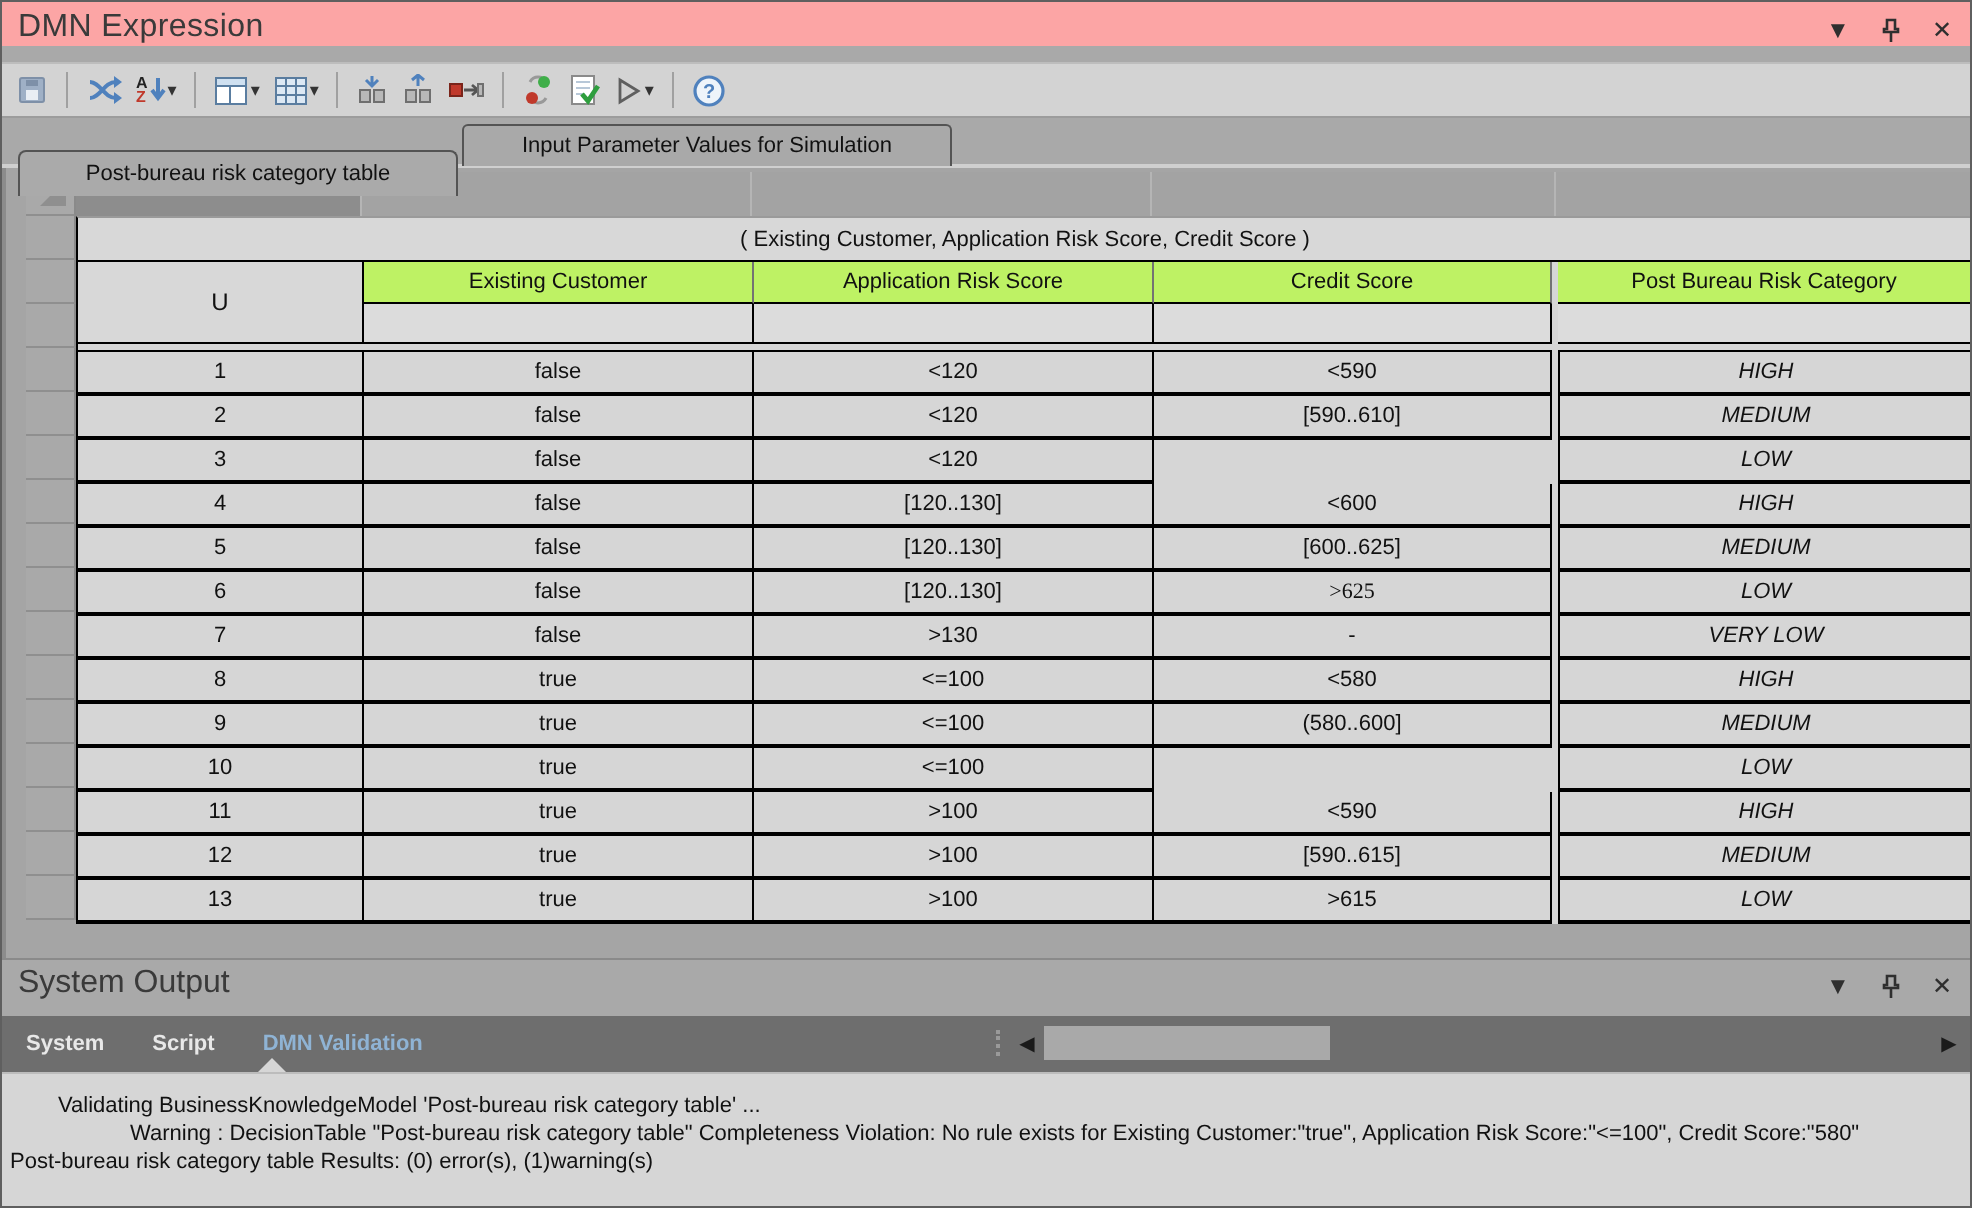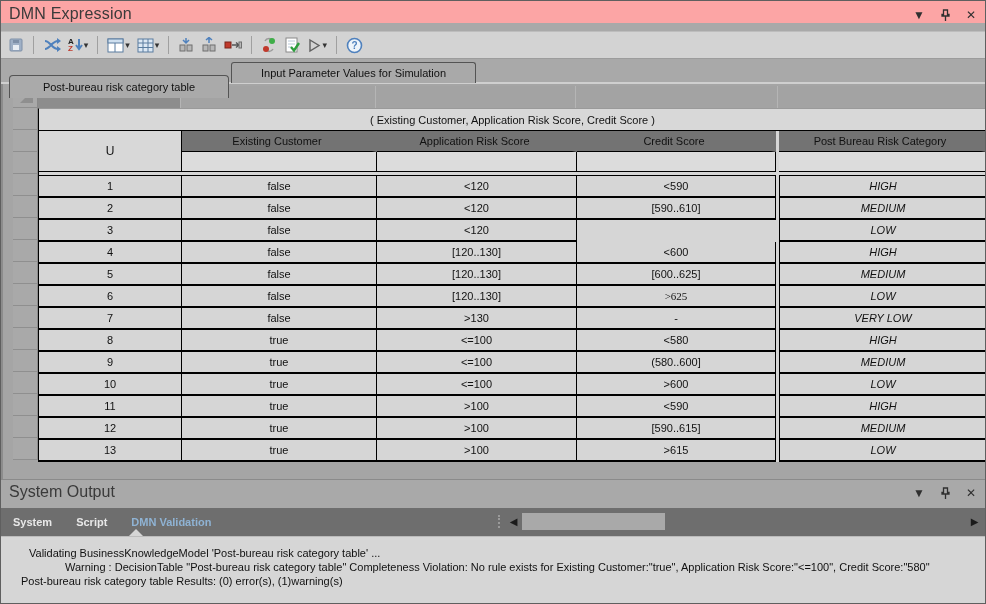--- a/index.html
+++ b/index.html
@@ -37,21 +37,21 @@
 
   .sheethead { position:absolute; left:35px; top:2px; height:22px; display:flex; }
   .sh-cell { height:22px; background:#a3a3a3; border-right:1px solid #b5b5b5; }
   .sh-cell.dark { background:#8d8d8d; }
 
   .annotation { position:absolute; left:35px; top:24px; width:949px; height:23px; background:#d8d8d8; border:1px solid #000; border-top:1px solid #9a9a9a; display:flex; align-items:center; justify-content:center; font-size:11px; color:#111; }
 
   .dt-grid { position:absolute; left:35px; top:47px; width:949px; display:grid; grid-template-columns:143px 195px 200px 199px 3px 207px; grid-template-rows:21px 20px 4px repeat(13, 22px); border-left:1px solid #000; border-right:1px solid #000; background:#d6d6d6; }
   .cell { display:flex; align-items:center; justify-content:center; font-size:11px; color:#111; overflow:hidden; }
   .hp { grid-column:1; grid-row:1 / span 2; background:#d8d8d8; border-right:1px solid #000; border-bottom:1px solid #000; font-size:12px; }
-  .hcell { background:#737373; border-right:5px solid #737373; border-bottom:1px solid #000; }
+  .hcell { background:#bef264; border-right:1px solid #737373; border-bottom:1px solid #000; }
   .scell { background:#dcdcdc; border-right:1px solid #000; border-bottom:1px solid #000; }
   .divider { grid-column:1 / span 6; grid-row:3; background:#d6d6d6; border-bottom:1px solid #000; z-index:1; }
   .vspacer { grid-column:5; grid-row:1 / -1; background:#d6d6d6; z-index:2; }
   .dcell { background:#d6d6d6; border-right:1px solid #000; border-bottom:2px solid #000; }
   .dcell.out { border-right:none; border-left:1px solid #000; font-style:italic; }
   .dcell.nr { }
 
   
   .so-titlebar { position:absolute; left:0; top:478px; width:100%; height:29px; background:#a9a9a9; border-top:1px solid #8a8a8a; }
   .so-titlebar .t-text { position:absolute; left:8px; top:3px; font-size:16px; color:#3a3a3a; }
@@ -271,21 +271,20 @@
         <div class="cell dcell" style="grid-area: 11 / 4;">&lt;580</div>
         <div class="cell dcell out" style="grid-area: 11 / 6;">HIGH</div>
         <div class="cell dcell nr" style="grid-area: 12 / 1;">9</div>
         <div class="cell dcell" style="grid-area: 12 / 2;">true</div>
         <div class="cell dcell" style="grid-area: 12 / 3;">&lt;=100</div>
         <div class="cell dcell" style="grid-area: 12 / 4;">(580..600]</div>
         <div class="cell dcell out" style="grid-area: 12 / 6;">MEDIUM</div>
         <div class="cell dcell nr" style="grid-area: 13 / 1;">10</div>
         <div class="cell dcell" style="grid-area: 13 / 2;">true</div>
         <div class="cell dcell" style="grid-area: 13 / 3;">&lt;=100</div>
-        <div class="cell dcell" style="grid-area: 13 / 4;">&gt;600</div>
         <div class="cell dcell out" style="grid-area: 13 / 6;">LOW</div>
         <div class="cell dcell nr" style="grid-area: 14 / 1;">11</div>
         <div class="cell dcell" style="grid-area: 14 / 2;">true</div>
         <div class="cell dcell" style="grid-area: 14 / 3;">&gt;100</div>
         <div class="cell dcell" style="grid-area: 14 / 4;">&lt;590</div>
         <div class="cell dcell out" style="grid-area: 14 / 6;">HIGH</div>
         <div class="cell dcell nr" style="grid-area: 15 / 1;">12</div>
         <div class="cell dcell" style="grid-area: 15 / 2;">true</div>
         <div class="cell dcell" style="grid-area: 15 / 3;">&gt;100</div>
         <div class="cell dcell" style="grid-area: 15 / 4;">[590..615]</div>
@@ -320,16 +319,16 @@
   <div class="hscroll">
     <span class="grip"></span>
     <span class="hs-btn" style="left:0;">◀</span>
     <span class="hs-thumb"></span>
     <span class="hs-btn" style="left:461px;">▶</span>
   </div>
 
   <div class="so-log">
       <div class="log-line" style="padding-left: 28px;">Validating BusinessKnowledgeModel 'Post-bureau risk category table' ...</div>
       <div class="log-line" style="padding-left: 64px;">Warning : DecisionTable "Post-bureau risk category table" Completeness Violation: No rule exists for Existing Customer:"true", Application Risk Score:"&lt;=100", Credit Score:"580"</div>
-      <div class="log-line" style="padding-left: 20px;">Post-bureau risk category table Results: (0) error(s), (1)warning(s)</div>
+      <div class="log-line" style="padding-left: 4px;">Post-bureau risk category table Results: (0) error(s), (1)warning(s)</div>
     </div>
 
 </div>
 
 </body></html>

